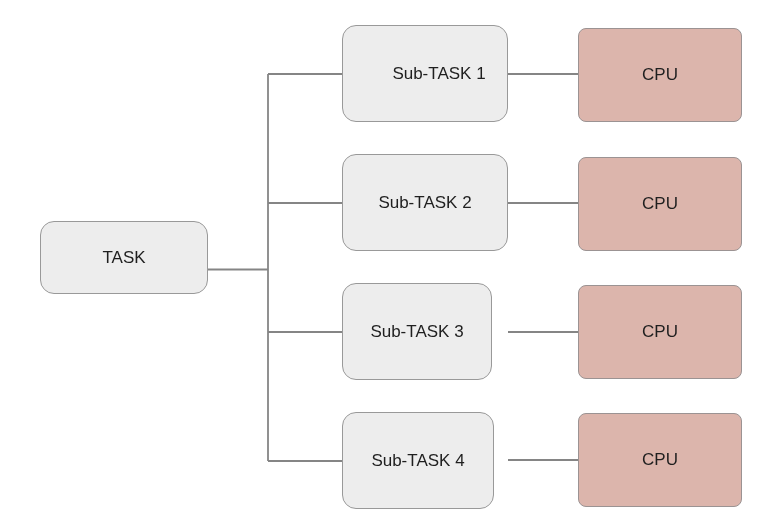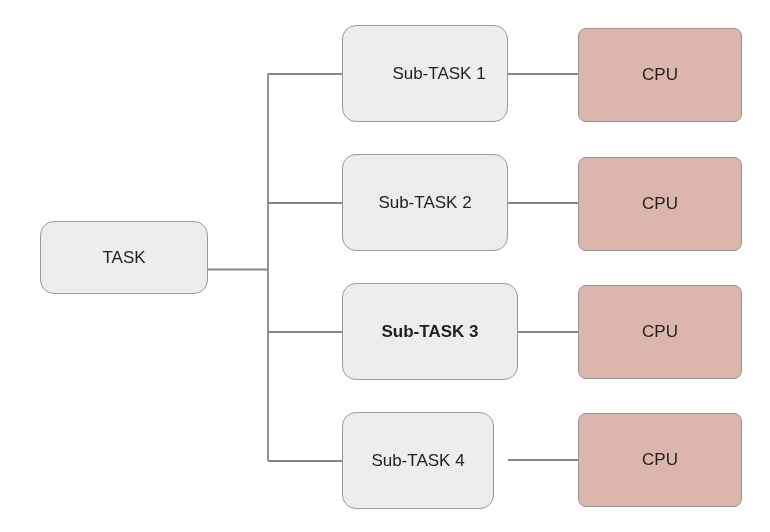--- a/index.html
+++ b/index.html
@@ -47,21 +47,21 @@
     border-radius: 14px;
   }
   .node.cpu {
     background: var(--cpu-fill);
     border: 1.7px solid var(--cpu-border);
     border-radius: 8px;
   }
   .task    { left: 40px;  top: 221px; width: 168px; height: 73px; }
   .sub-1   { left: 342px; top: 25px;  width: 166px; height: 97px; padding-left: 28px; }
   .sub-2   { left: 342px; top: 154px; width: 166px; height: 97px; }
-  .sub-3   { left: 342px; top: 283px; width: 176px; height: 97px; font-weight: bold; }
+  .sub-3   { left: 342px; top: 283px; width: 150px; height: 97px; }
   .sub-4   { left: 342px; top: 412px; width: 152px; height: 97px; }
   .cpu-1   { left: 578px; top: 28px;  width: 164px; height: 94px; }
   .cpu-2   { left: 578px; top: 157px; width: 164px; height: 94px; }
   .cpu-3   { left: 578px; top: 285px; width: 164px; height: 94px; }
   .cpu-4   { left: 578px; top: 413px; width: 164px; height: 94px; }
 </style>
 </head>
 <body>
 
 <div class="canvas">

